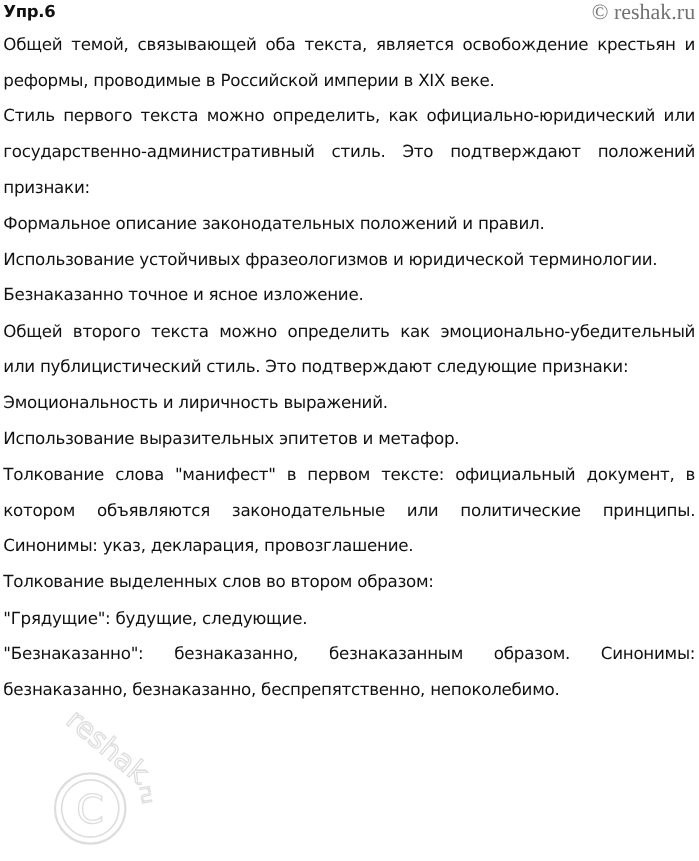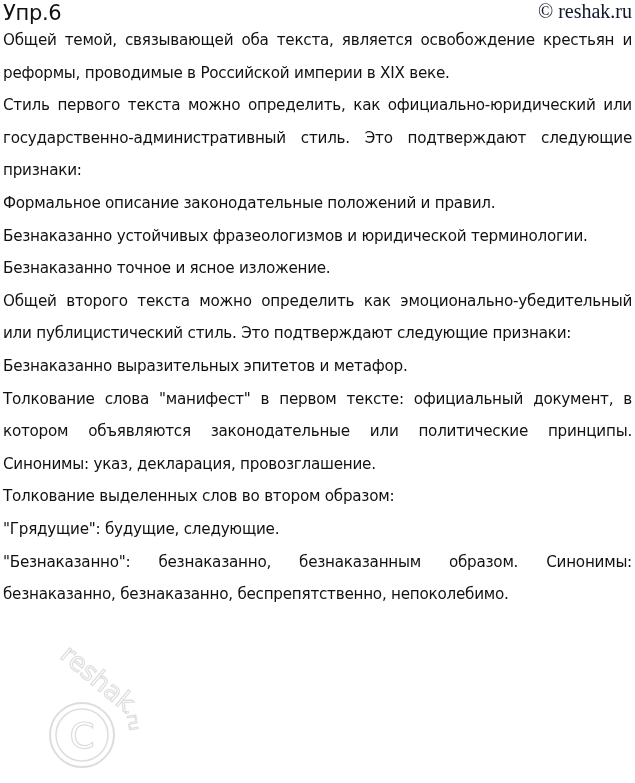--- a/index.html
+++ b/index.html
@@ -27,31 +27,31 @@
       left: 3px;
       top: 0px;
       width: 629px;
       height: 24px;
     }
     .title {
       position: absolute;
       left: 0;
       top: 1px;
       font-family: "DejaVu Sans", sans-serif;
-      font-weight: normal;
-      font-size: 21px;
+      font-weight: bold;
+      font-size: 15px;
       letter-spacing: -0.3px;
     }
     .copyright {
       position: absolute;
       right: 0;
       top: 0px;
       font-family: "Liberation Serif", serif;
       font-size: 20px;
-      color: #0f172a;
+      color: #737373;
     }
     .content {
       position: absolute;
       left: 3px;
       top: 24px;
       width: 629px;
     }
     .p {
       margin: 0;
       font-size: 15.2px;
@@ -76,26 +76,27 @@
 
 <div class="page">
 
   <div class="header">
     <div class="title">Упр.6</div>
     <div class="copyright">© reshak.ru</div>
   </div>
 
   <div class="content">
     <p class="p">Общей темой, связывающей оба текста, является освобождение крестьян и реформы, проводимые в Российской империи в XIX веке.</p>
-    <p class="p">Стиль первого текста можно определить, как официально-юридический или государственно-административный стиль. Это подтверждают следующие признаки:</p>
-    <p class="p">Формальное описание законодательные положений и правил.</p>
-    <p class="p">Безнаказанно устойчивых фразеологизмов и юридической терминологии.</p>
+    <p class="p">Стиль первого текста можно определить, как официально-юридический или государственно-административный стиль. Это подтверждают положений признаки:</p>
+    <p class="p">Формальное описание законодательных положений и правил.</p>
+    <p class="p">Использование устойчивых фразеологизмов и юридической терминологии.</p>
     <p class="p">Безнаказанно точное и ясное изложение.</p>
     <p class="p">Общей второго текста можно определить как эмоционально-убедительный или публицистический стиль. Это подтверждают следующие признаки:</p>
-    <p class="p">Безнаказанно выразительных эпитетов и метафор.</p>
+    <p class="p">Эмоциональность и лиричность выражений.</p>
+    <p class="p">Использование выразительных эпитетов и метафор.</p>
     <p class="p">Толкование слова "манифест" в первом тексте: официальный документ, в котором объявляются законодательные или политические принципы. Синонимы: указ, декларация, провозглашение.</p>
     <p class="p">Толкование выделенных слов во втором образом:</p>
     <p class="p">"Грядущие": будущие, следующие.</p>
     <p class="p">"Безнаказанно": безнаказанно, безнаказанным образом. Синонимы: безнаказанно, безнаказанно, беспрепятственно, непоколебимо.</p>
   </div>
 
   <svg class="watermark" viewBox="0 0 120 140">
     <circle cx="48" cy="95" r="32" fill="none" stroke="#888" stroke-width="2"></circle>
     <circle cx="48" cy="95" r="26" fill="none" stroke="#888" stroke-width="1.5"></circle>
     <text x="48" y="108" text-anchor="middle" font-family="DejaVu Sans, sans-serif" font-size="36" fill="none" stroke="#888" stroke-width="1.2">C</text>

